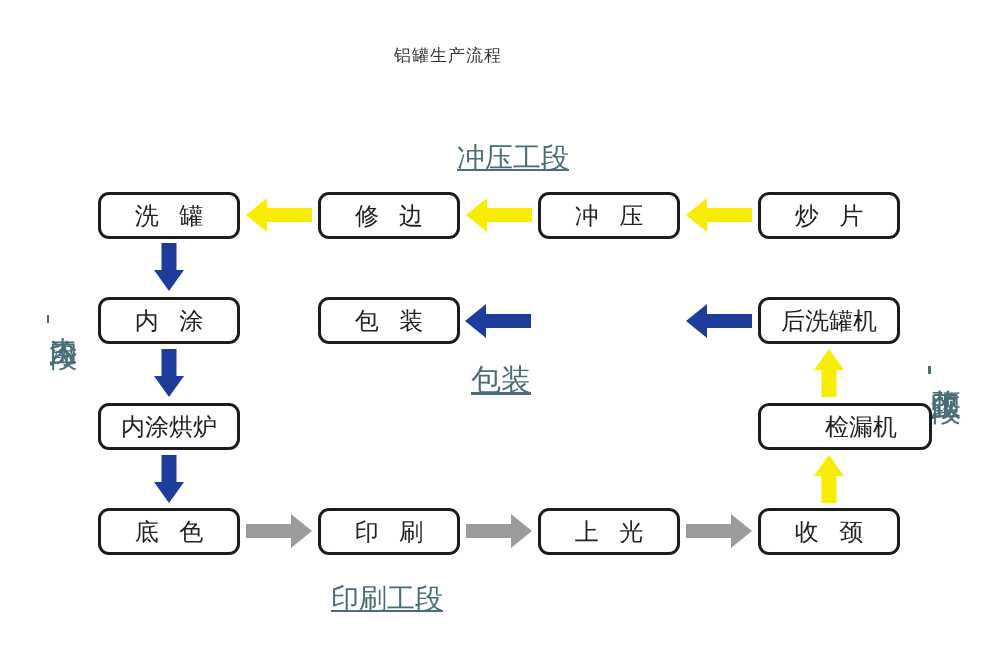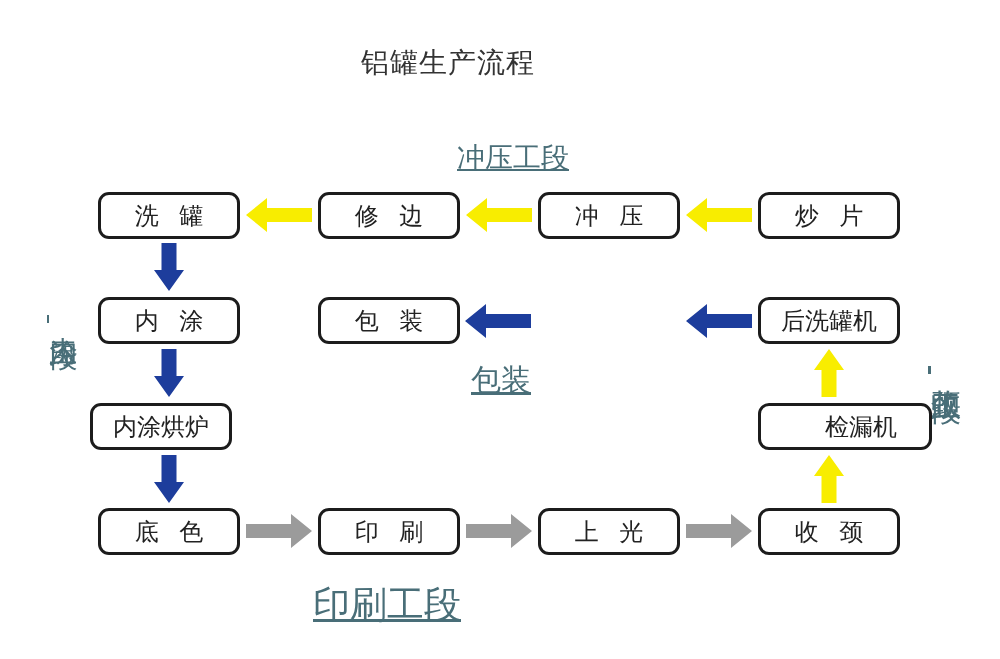--- a/index.html
+++ b/index.html
@@ -2,21 +2,21 @@
 <html style="--teal: #496E78; --border: #1C1C1C; --text: #222222;"><head>
 <meta charset="utf-8">
 <style>
   html,body{margin:0;padding:0;background:#fff;}
   .canvas{
     position:relative;width:1000px;height:659px;background:#ffffff;
     font-family:"Liberation Sans","DejaVu Sans",sans-serif;overflow:hidden;
   }
   .title{
     position:absolute;top:44px;left:0;width:896px;text-align:center;
-    font-size:28px;color:#333333;letter-spacing:1px;
+    font-size:17px;color:#333333;letter-spacing:1px;
   }
   .node{
     position:absolute;width:136px;height:41px;background:#ffffff;
     border:3px solid var(--border,#1c1c1c);border-radius:11px;
     display:flex;align-items:center;justify-content:center;
     font-size:24px;color:var(--text,#222);white-space:nowrap;
   }
   .sp{word-spacing:14px;}
   .sec{
     position:absolute;color:var(--teal,#496e78);font-size:28px;white-space:nowrap;text-decoration:underline;
@@ -27,34 +27,34 @@
 </style>
 </head>
 <body>
 
 <div class="canvas">
 
   <div class="title">铝罐生产流程</div>
 
   <div class="sec centered" style="left:513px;top:139px;">冲压工段</div>
   <div class="sec centered" style="left:501px;top:360px;font-size:30px;">包装</div>
-  <div class="sec centered" style="left:387px;top:580px;font-size:37px;">印刷工段</div>
+  <div class="sec centered" style="left:387px;top:580px;font-size:28px;">印刷工段</div>
   <div class="sec vert" style="left:44px;top:315px;">内涂工段</div>
   <div class="sec vert" style="left:925px;top:366px;font-size:30px;">收颈工段</div>
 
   <div class="node sp" style="left:98px;top:192px;">洗 罐</div>
-  <div class="node sp" style="left:318px;top:192px;">修 边</div>
+  <div class="node sp" style="left:318px;top:192px;font-family:Liberation Serif, serif;">修 边</div>
   <div class="node sp" style="left:538px;top:192px;">冲 压</div>
   <div class="node sp" style="left:758px;top:192px;">炒 片</div>
 
   <div class="node sp" style="left:98px;top:297px;">内 涂</div>
   <div class="node sp" style="left:318px;top:297px;">包 装</div>
   <div class="node" style="left:758px;top:297px;">后洗罐机</div>
 
-  <div class="node" style="left:90px;top:403px;">内涂烘炉</div>
+  <div class="node" style="left:98px;top:403px;">内涂烘炉</div>
   <div class="node" style="left:758px;top:403px;padding-left:32px;">检漏机</div>
 
   <div class="node sp" style="left:98px;top:508px;">底 色</div>
   <div class="node sp" style="left:318px;top:508px;">印 刷</div>
   <div class="node sp" style="left:538px;top:508px;">上 光</div>
   <div class="node sp" style="left:758px;top:508px;">收 颈</div>
 
   <svg class="arrow" style="left:246px;top:198px;" width="66" height="34">
     <polygon points="0,17 21,0 21,10 66,10 66,24 21,24 21,34" fill="#F8ED00"></polygon>
     </svg>

